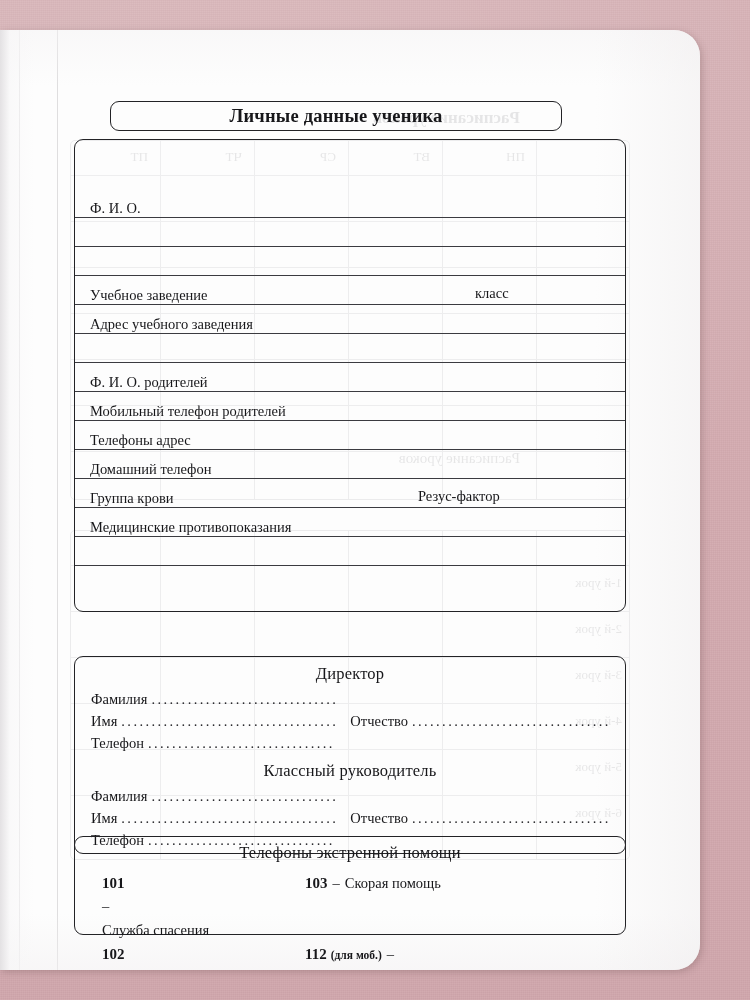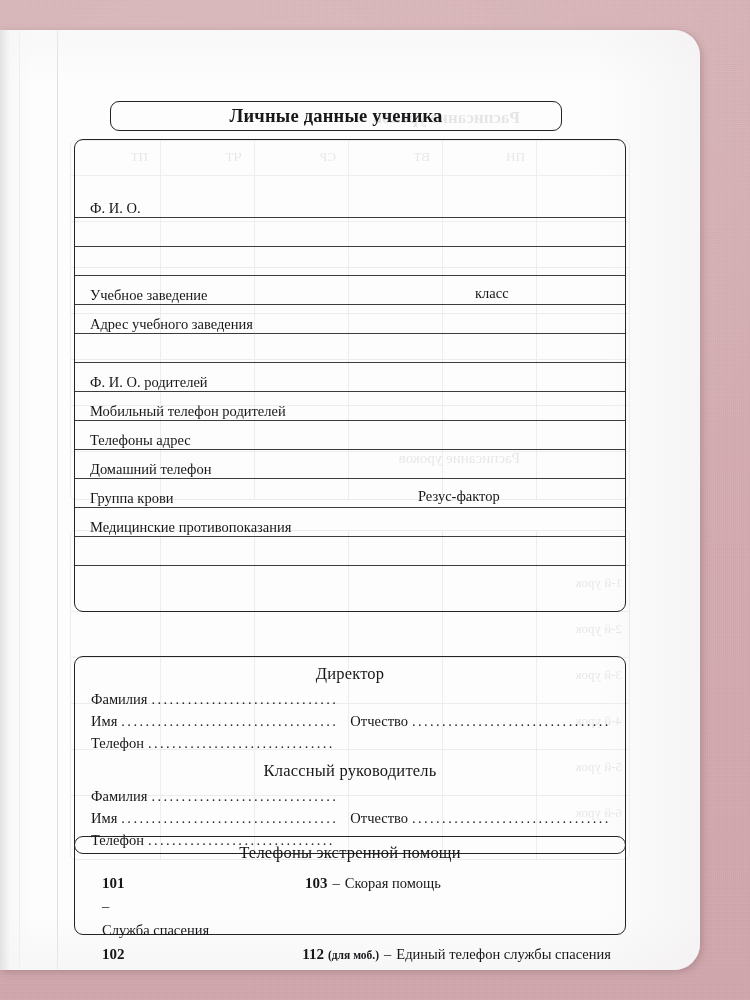--- a/index.html
+++ b/index.html
@@ -429,20 +429,19 @@
           <div class="emerg-row">
             <div class="emerg-item-a">
               <span class="emerg-num">102</span>
               <span class="emerg-dash">–</span>
               <span class="emerg-txt">Полиция</span>
             </div>
             <div class="emerg-item-b">
               <span class="emerg-num">112</span>
               <span class="emerg-sub">(для моб.)</span>
               <span class="emerg-dash">–</span>
-              <span class="emerg-txt">Единый телефон службы спасения</span>
             </div>
           </div>
         </div>
     </div>
 
   </div>
 </div>
 
 </body></html>

